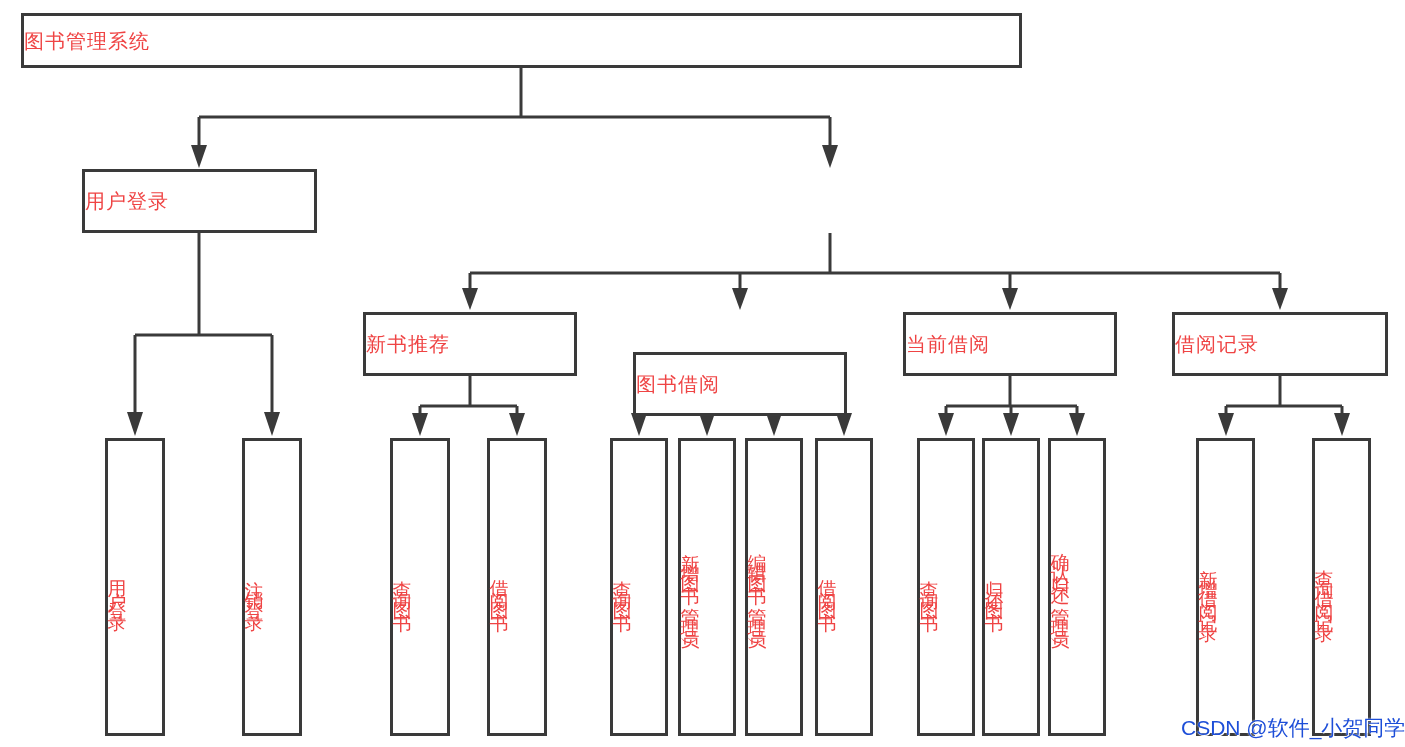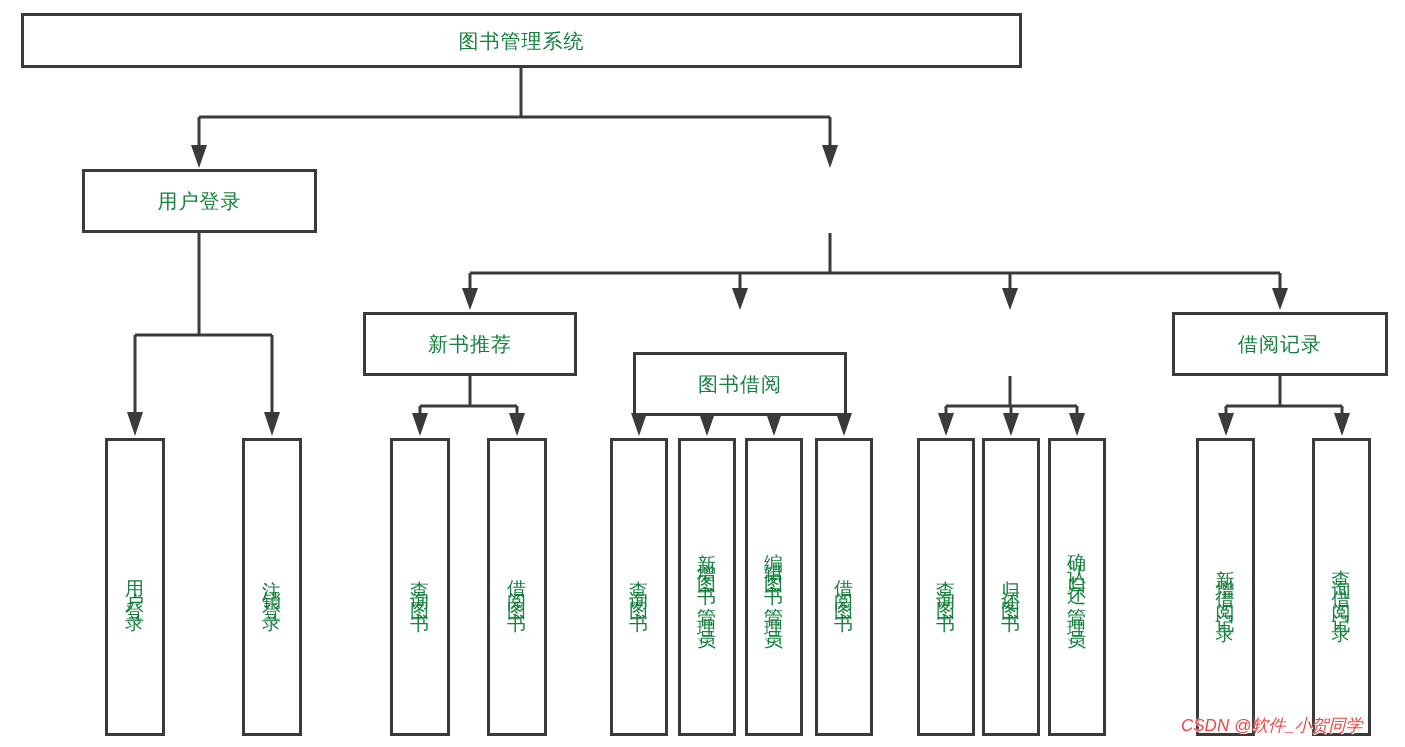--- a/index.html
+++ b/index.html
@@ -25,47 +25,45 @@
     fill: #3a3a3a;
     stroke: none;
   }
   .box {
     position: absolute;
     box-sizing: border-box;
     background: #ffffff;
     border: 3px solid #3a3a3a;
     display: flex;
     align-items: center;
-    justify-content: center;
-    color: #15803d;
+    color: #ef4444;
   }
   .hlabel {
     font-size: 20px;
     letter-spacing: 1px;
     white-space: nowrap;
     line-height: 1;
   }
   .vlabel {
     writing-mode: vertical-rl;
     text-orientation: mixed;
     font-size: 19px;
     letter-spacing: 11px;
     line-height: 1;
     white-space: nowrap;
   }
   .watermark {
     position: absolute;
     left: 1181px;
     top: 714px;
-    font-size: 17px;
-    color: #ef4444;
+    font-size: 21px;
+    color: #1d4ed8;
     white-space: nowrap;
     z-index: 10;
     text-shadow: 0 0 2px #ffffff, 1px 1px 0 #ffffff;
-    font-style: italic;
   }
 </style>
 </head>
 <body>
 
 <div class="canvas">
 
   <svg class="connectors" viewBox="0 0 1405 747" xmlns="http://www.w3.org/2000/svg">
     <g>
       <path d="M521 68 V117"></path>
@@ -142,20 +140,23 @@
   <div class="box" style="left:82px; top:169px; width:235px; height:64px;">
     <span class="hlabel">用户登录</span>
   </div>
 
   <div class="box" style="left:363px; top:312px; width:214px; height:64px;">
     <span class="hlabel">新书推荐</span>
   </div>
   <div class="box" style="left:633px; top:312px; width:214px; height:64px;margin-top:40px;">
     <span class="hlabel">图书借阅</span>
   </div>
+  <div class="box" style="left:903px; top:312px; width:214px; height:64px;">
+    <span class="hlabel">当前借阅</span>
+  </div>
   <div class="box" style="left:1172px; top:312px; width:216px; height:64px;">
     <span class="hlabel">借阅记录</span>
   </div>
 
   <div class="box" style="left:105px; top:438px; width:60px; height:298px;">
     <span class="vlabel">用户登录</span>
   </div>
   <div class="box" style="left:242px; top:438px; width:60px; height:298px;">
     <span class="vlabel">注销登录</span>
   </div>

